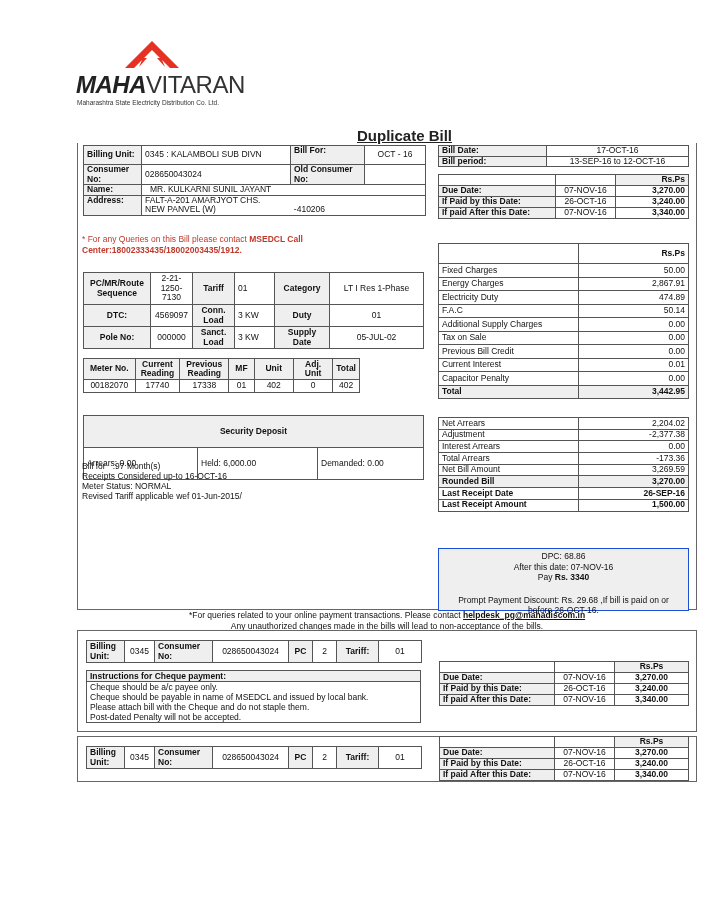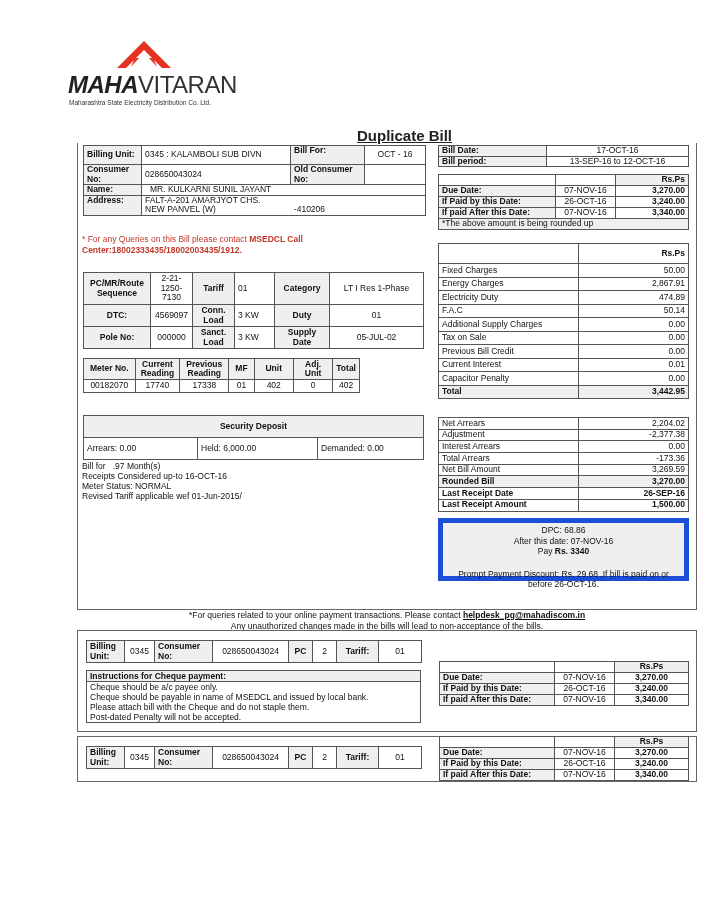--- a/index.html
+++ b/index.html
@@ -2,21 +2,21 @@
 <html><head>
 <meta charset="utf-8">
 <style>
   * { box-sizing: border-box; margin: 0; padding: 0; }
   html, body { width: 709px; height: 900px; background: #ffffff; overflow: hidden; }
   body { font-family: "Liberation Sans", sans-serif; font-size: 8.5px; color: #111; position: relative; }
 
   .abs { position: absolute; }
 
   
-  .logo { left: 68px; top: 40px; width: 170px; height: 70px; }
+  .logo { left: 76px; top: 40px; width: 170px; height: 70px; }
   .logo-word { position: absolute; left: 0; top: 33px; font-size: 24px; letter-spacing: -0.5px; line-height: 24px; white-space: nowrap; }
   .logo-maha { font-weight: bold; color: #222; font-style: italic; }
   .logo-vitaran { color: #333; font-weight: normal; }
   .logo-sub { position: absolute; left: 1px; top: 59px; font-size: 6.5px; color: #333; white-space: nowrap; }
   .logo svg { position: absolute; left: 46px; top: 0; }
 
   .title { left: 357px; top: 127px; font-size: 15px; font-weight: bold; text-decoration: underline; color: #222; }
 
   
   .frame-top { left: 77px; top: 143px; width: 620px; height: 467px; border: 1px solid #666; border-top: none; }
@@ -45,32 +45,32 @@
 
   .t-pc { left: 83px; top: 272px; width: 341px; }
   .t-pc td { text-align: center; height: 22px; }
   .t-pc tr:first-child td { height: 32px; }
 
   .t-meter { left: 83px; top: 358px; width: 277px; }
   .t-meter td { text-align: center; height: 13px; }
   .t-meter tr:first-child td { height: 21px; font-weight: bold; background: #efefef; }
 
   .t-sd { left: 83px; top: 415px; width: 341px; }
-  .t-sd td { height: 22px; }
+  .t-sd td { height: 32px; }
 
   .bill-notes { left: 82px; top: 461px; line-height: 10px; font-size: 8.5px; }
 
   .t-charges { left: 438px; top: 243px; width: 251px; }
   .t-charges td { height: 13.5px; }
   .t-charges tr:first-child td { height: 20px; }
 
   .t-arrears { left: 438px; top: 417px; width: 251px; }
   .t-arrears td { height: 11.7px; }
 
-  .dpc-box { left: 438px; top: 518px; width: 251px; height: 63px; background: #efefef; border: 5px solid #1d4ed8; text-align: center; font-size: 8.5px; line-height: 10.5px; padding-top: 2px; }
+  .dpc-box { left: 438px; top: 548px; width: 251px; height: 63px; background: #efefef; border: 1px solid #1d4ed8; text-align: center; font-size: 8.5px; line-height: 10.5px; padding-top: 2px; }
 
   .footer-note { left: 77px; top: 610px; width: 620px; text-align: center; font-size: 8.5px; line-height: 10.5px; }
   .footer-note a { color: #111; font-weight: bold; text-decoration: underline; }
 
   .frame-mid { left: 77px; top: 630px; width: 620px; height: 102px; border: 1px solid #666; border-right: none; }
   .frame-mid::after { content: ""; position: absolute; right: 0; top: 0; width: 1px; height: 100%; background: #666; }
   .frame-bot { left: 77px; top: 736px; width: 620px; height: 46px; border: 1px solid #666; }
 
   .t-stub { width: 336px; }
   .t-stub td { height: 22px; }
@@ -155,23 +155,20 @@
   </tr>
   <tr>
     <td class="lbl">If Paid by this Date:</td>
     <td class="c">26-OCT-16</td>
     <td class="r b">3,240.00</td>
   </tr>
   <tr>
     <td class="lbl">If paid After this Date:</td>
     <td class="c">07-NOV-16</td>
     <td class="r b">3,340.00</td>
-  </tr>
-  <tr>
-    <td colspan="3" class="gray">*The above amount is being rounded up</td>
   </tr>
 </tbody>
   </table>
 
 <div class="abs query-note">
   <span>* For any Queries on this Bill please contact </span><b>MSEDCL Call Center:18002333435/18002003435/1912.</b>
 </div>
 
 <table class="abs t-pc">
   <tbody>

